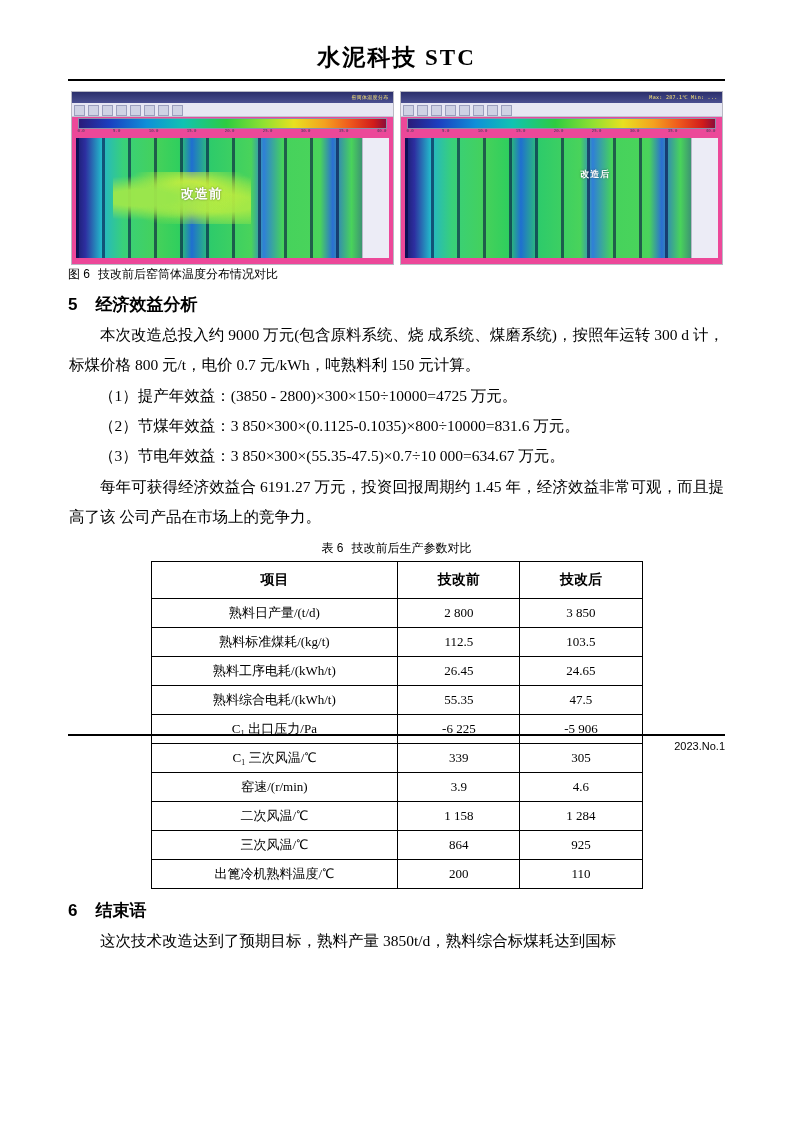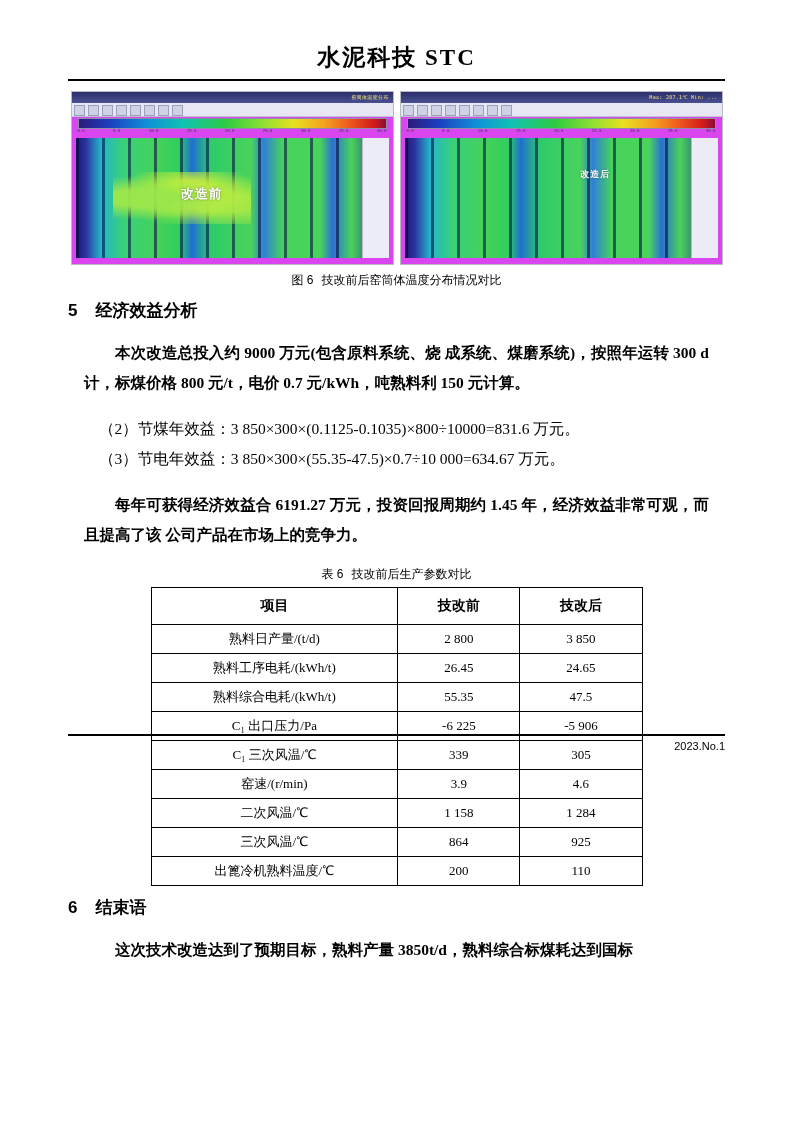--- a/index.html
+++ b/index.html
@@ -44,21 +44,21 @@
     display: flex;
     gap: 6px;
     justify-content: center;
   }
   .thermal {
     width: 321px;
     height: 172px;
     border: 1px solid #b9b9c4;
     position: relative;
     overflow: hidden;
-    background: #d946ef;
+    background: #ec4899;
   }
   .thermal .topbar {
     position: absolute;
     top: 0; left: 0; right: 0;
     height: 11px;
     background: linear-gradient(to bottom, #2b2f6b, #4a4f90);
   }
   .thermal .topbar .tb-text {
     color: #ffe97a;
     font-size: 5px;
@@ -139,41 +139,39 @@
     color: #ffffff;
     font-family: "Liberation Sans", sans-serif;
     font-weight: bold;
     font-size: 13px;
     letter-spacing: 1px;
     text-shadow: 0 0 2px rgba(0,0,0,0.5);
   }
   .thermal.before .label { top: 54%; left: 34%; }
   .thermal.after .label { top: 44%; left: 56%; font-size: 9px; }
   .fig-caption {
-    margin-top: 7px;
-    text-align: center;
+    margin-top: 1px;
     font-size: 12px;
     font-family: "Liberation Sans", sans-serif;
   }
   .fig-caption .cap-num { margin-right: 8px; }
   
   h2.section {
     font-size: 17px;
     font-weight: bold;
     margin: 10px 0 4px 0;
     font-family: "Liberation Sans", sans-serif;
   }
   h2.section .num { margin-right: 18px; }
   p.body {
     font-size: 15.5px;
     line-height: 30px;
-    margin: 16px;
+    margin: 1px;
     text-indent: 2em;
     text-align: justify;
-    font-weight: bold;
   }
   p.item {
     font-size: 15.5px;
     line-height: 30px;
     margin: 0;
     text-indent: 2em;
   }
   
   .table-caption {
     text-align: center;
@@ -299,40 +297,46 @@
   </div>
 
   <div class="fig-caption">
     <span class="cap-num">图 6</span><span>技改前后窑筒体温度分布情况对比</span>
   </div>
 
   <h2 class="section">
     <span class="num">5</span><span>经济效益分析</span>
   </h2>
   <p class="body">本次改造总投入约 9000 万元(包含原料系统、烧 成系统、煤磨系统)，按照年运转 300 d 计，标煤价格 800 元/t，电价 0.7 元/kWh，吨熟料利 150 元计算。</p>
+  <p class="item">（1）提产年效益：(3850 - 2800)×300×150÷10000=4725 万元。</p>
   <p class="item">（2）节煤年效益：3 850×300×(0.1125-0.1035)×800÷10000=831.6  万元。</p>
   <p class="item">（3）节电年效益：3 850×300×(55.35-47.5)×0.7÷10 000=634.67  万元。</p>
   <p class="body">每年可获得经济效益合  6191.27 万元，投资回报周期约 1.45 年，经济效益非常可观，而且提高了该  公司产品在市场上的竞争力。</p>
 
   <div class="table-caption">
     <span class="cap-num">表 6</span><span>技改前后生产参数对比</span>
   </div>
   <table class="data">
     <thead>
       <tr>
         <th class="first">项目</th>
         <th class="v">技改前</th>
         <th class="v">技改后</th>
       </tr>
     </thead>
     <tbody>
       <tr>
         <td class="first">熟料日产量/(t/d)</td>
         <td class="v">2 800</td>
         <td class="v">3 850</td>
+      </tr>
+      <tr>
+        <td class="first">熟料标准煤耗/(kg/t)</td>
+        <td class="v">112.5</td>
+        <td class="v">103.5</td>
       </tr>
       <tr>
         <td class="first">熟料工序电耗/(kWh/t)</td>
         <td class="v">26.45</td>
         <td class="v">24.65</td>
       </tr>
       <tr>
         <td class="first">熟料综合电耗/(kWh/t)</td>
         <td class="v">55.35</td>
         <td class="v">47.5</td>

